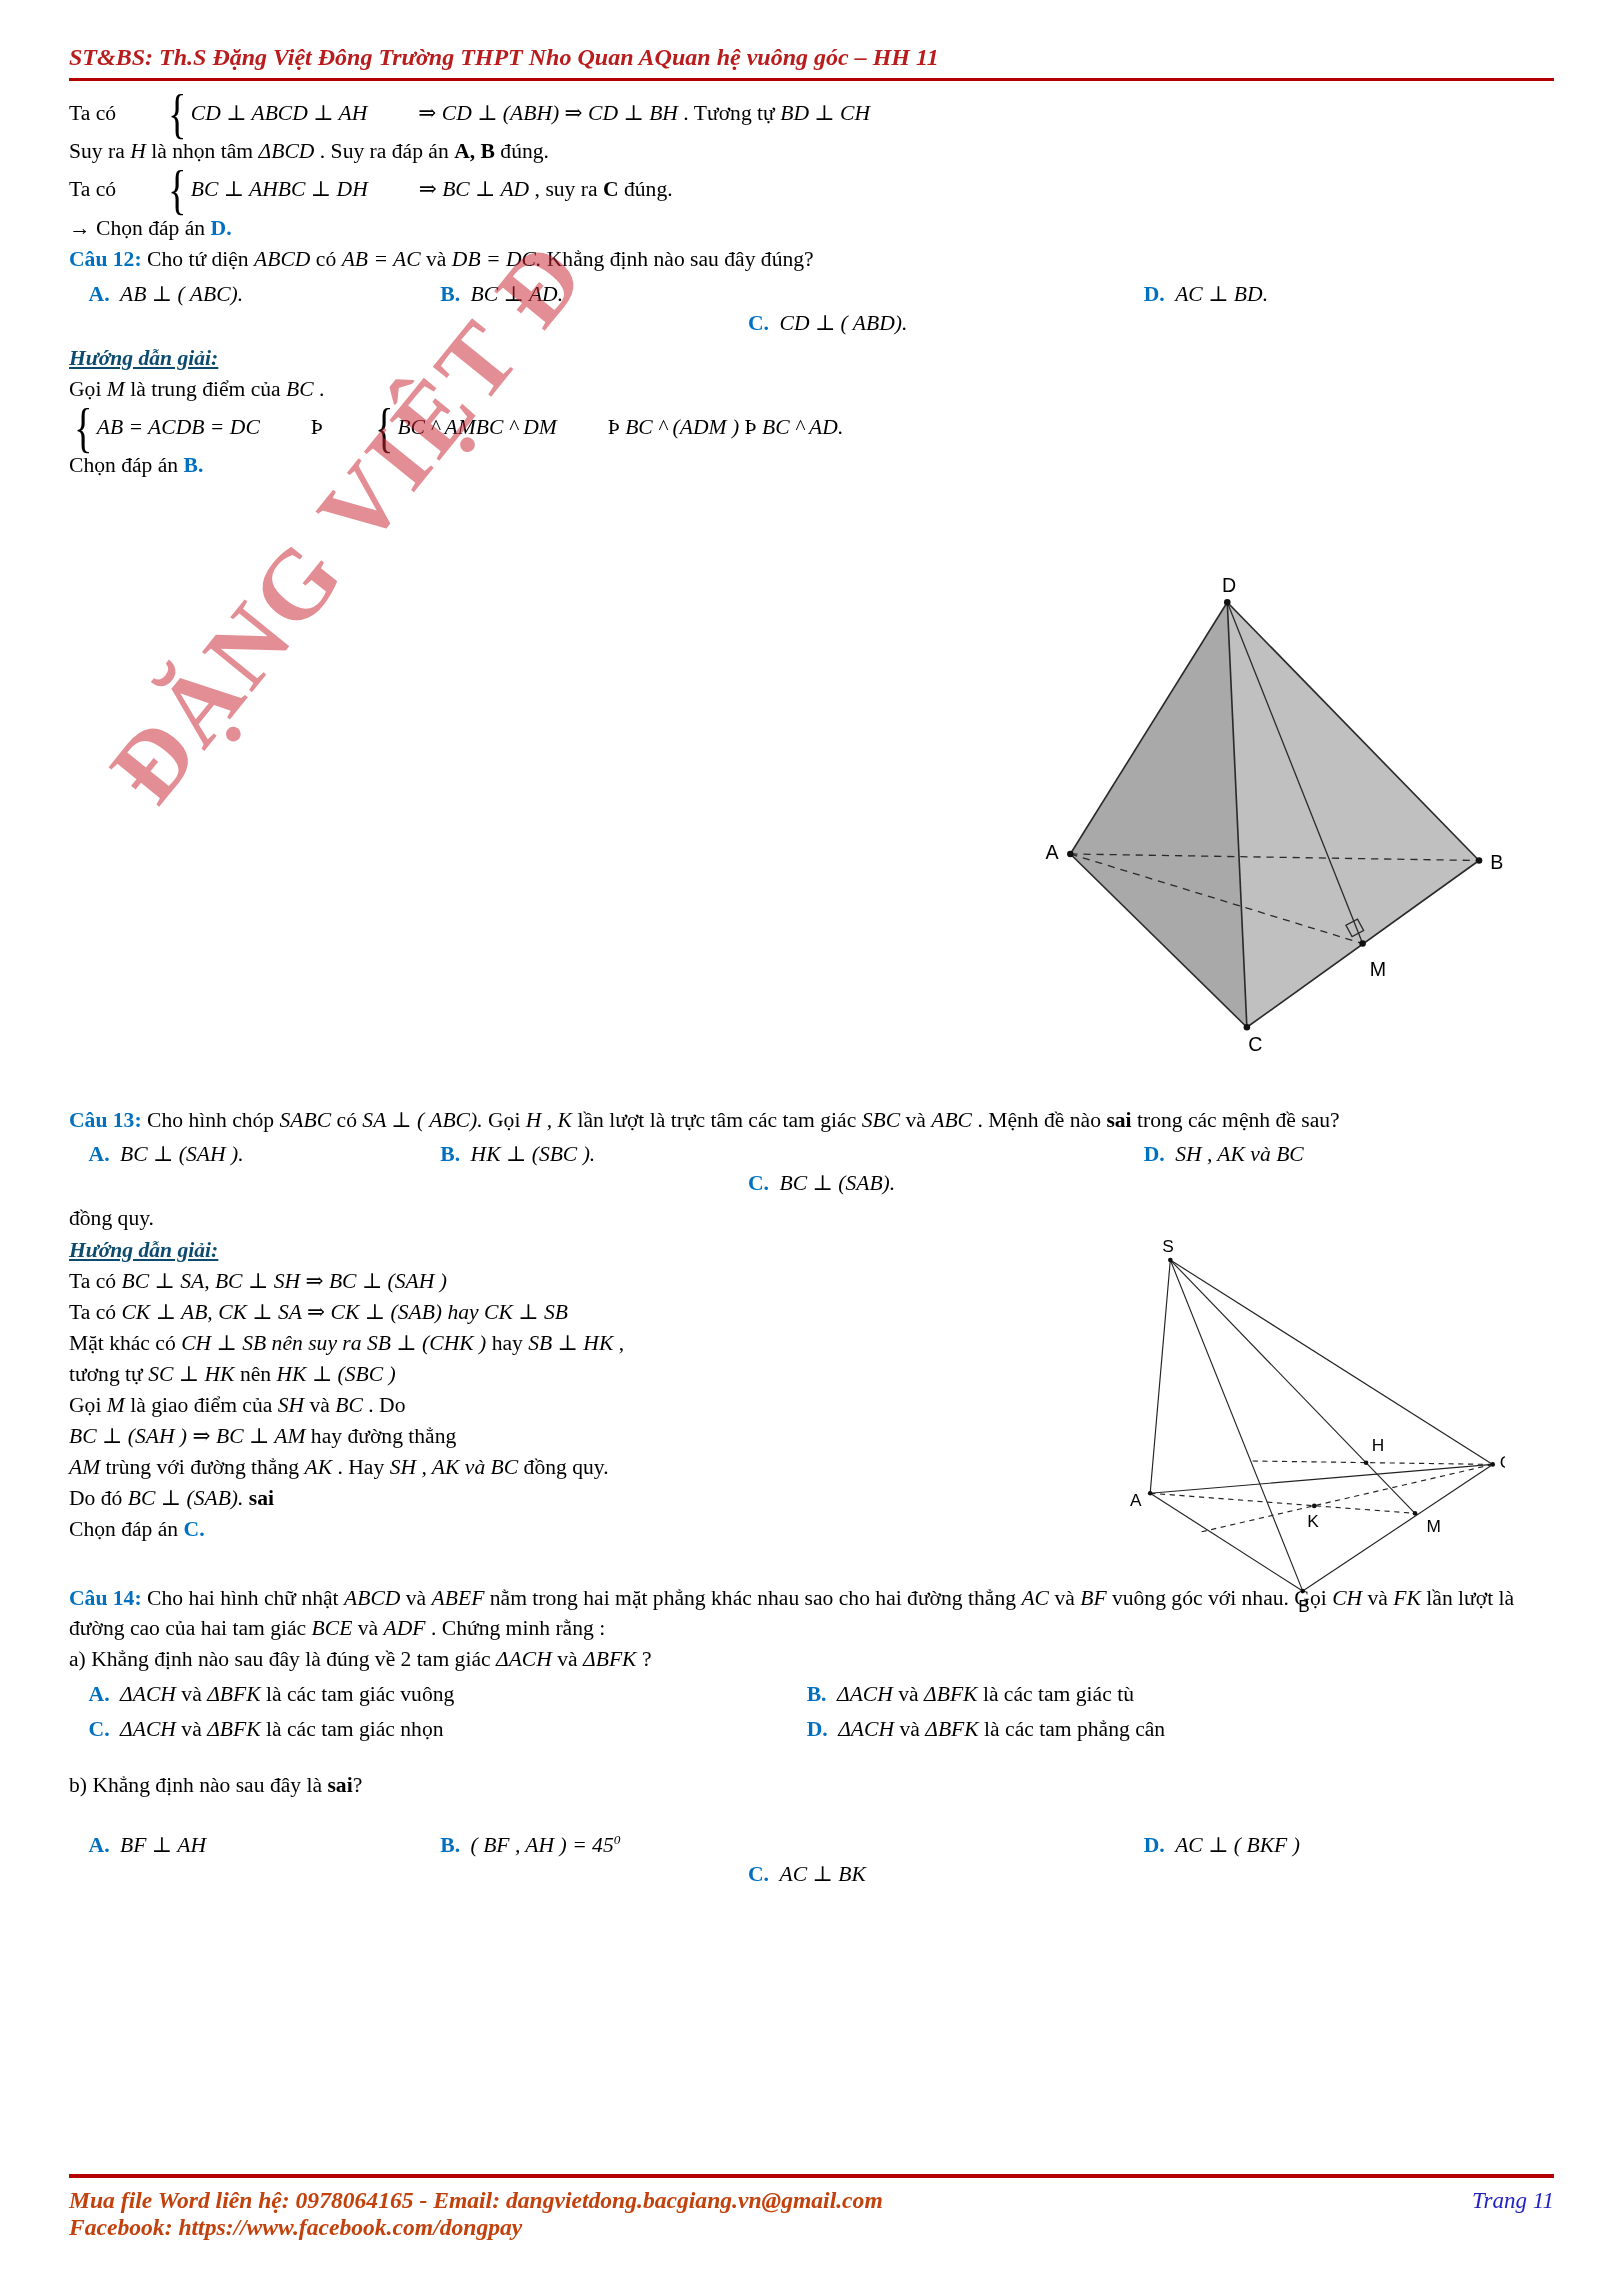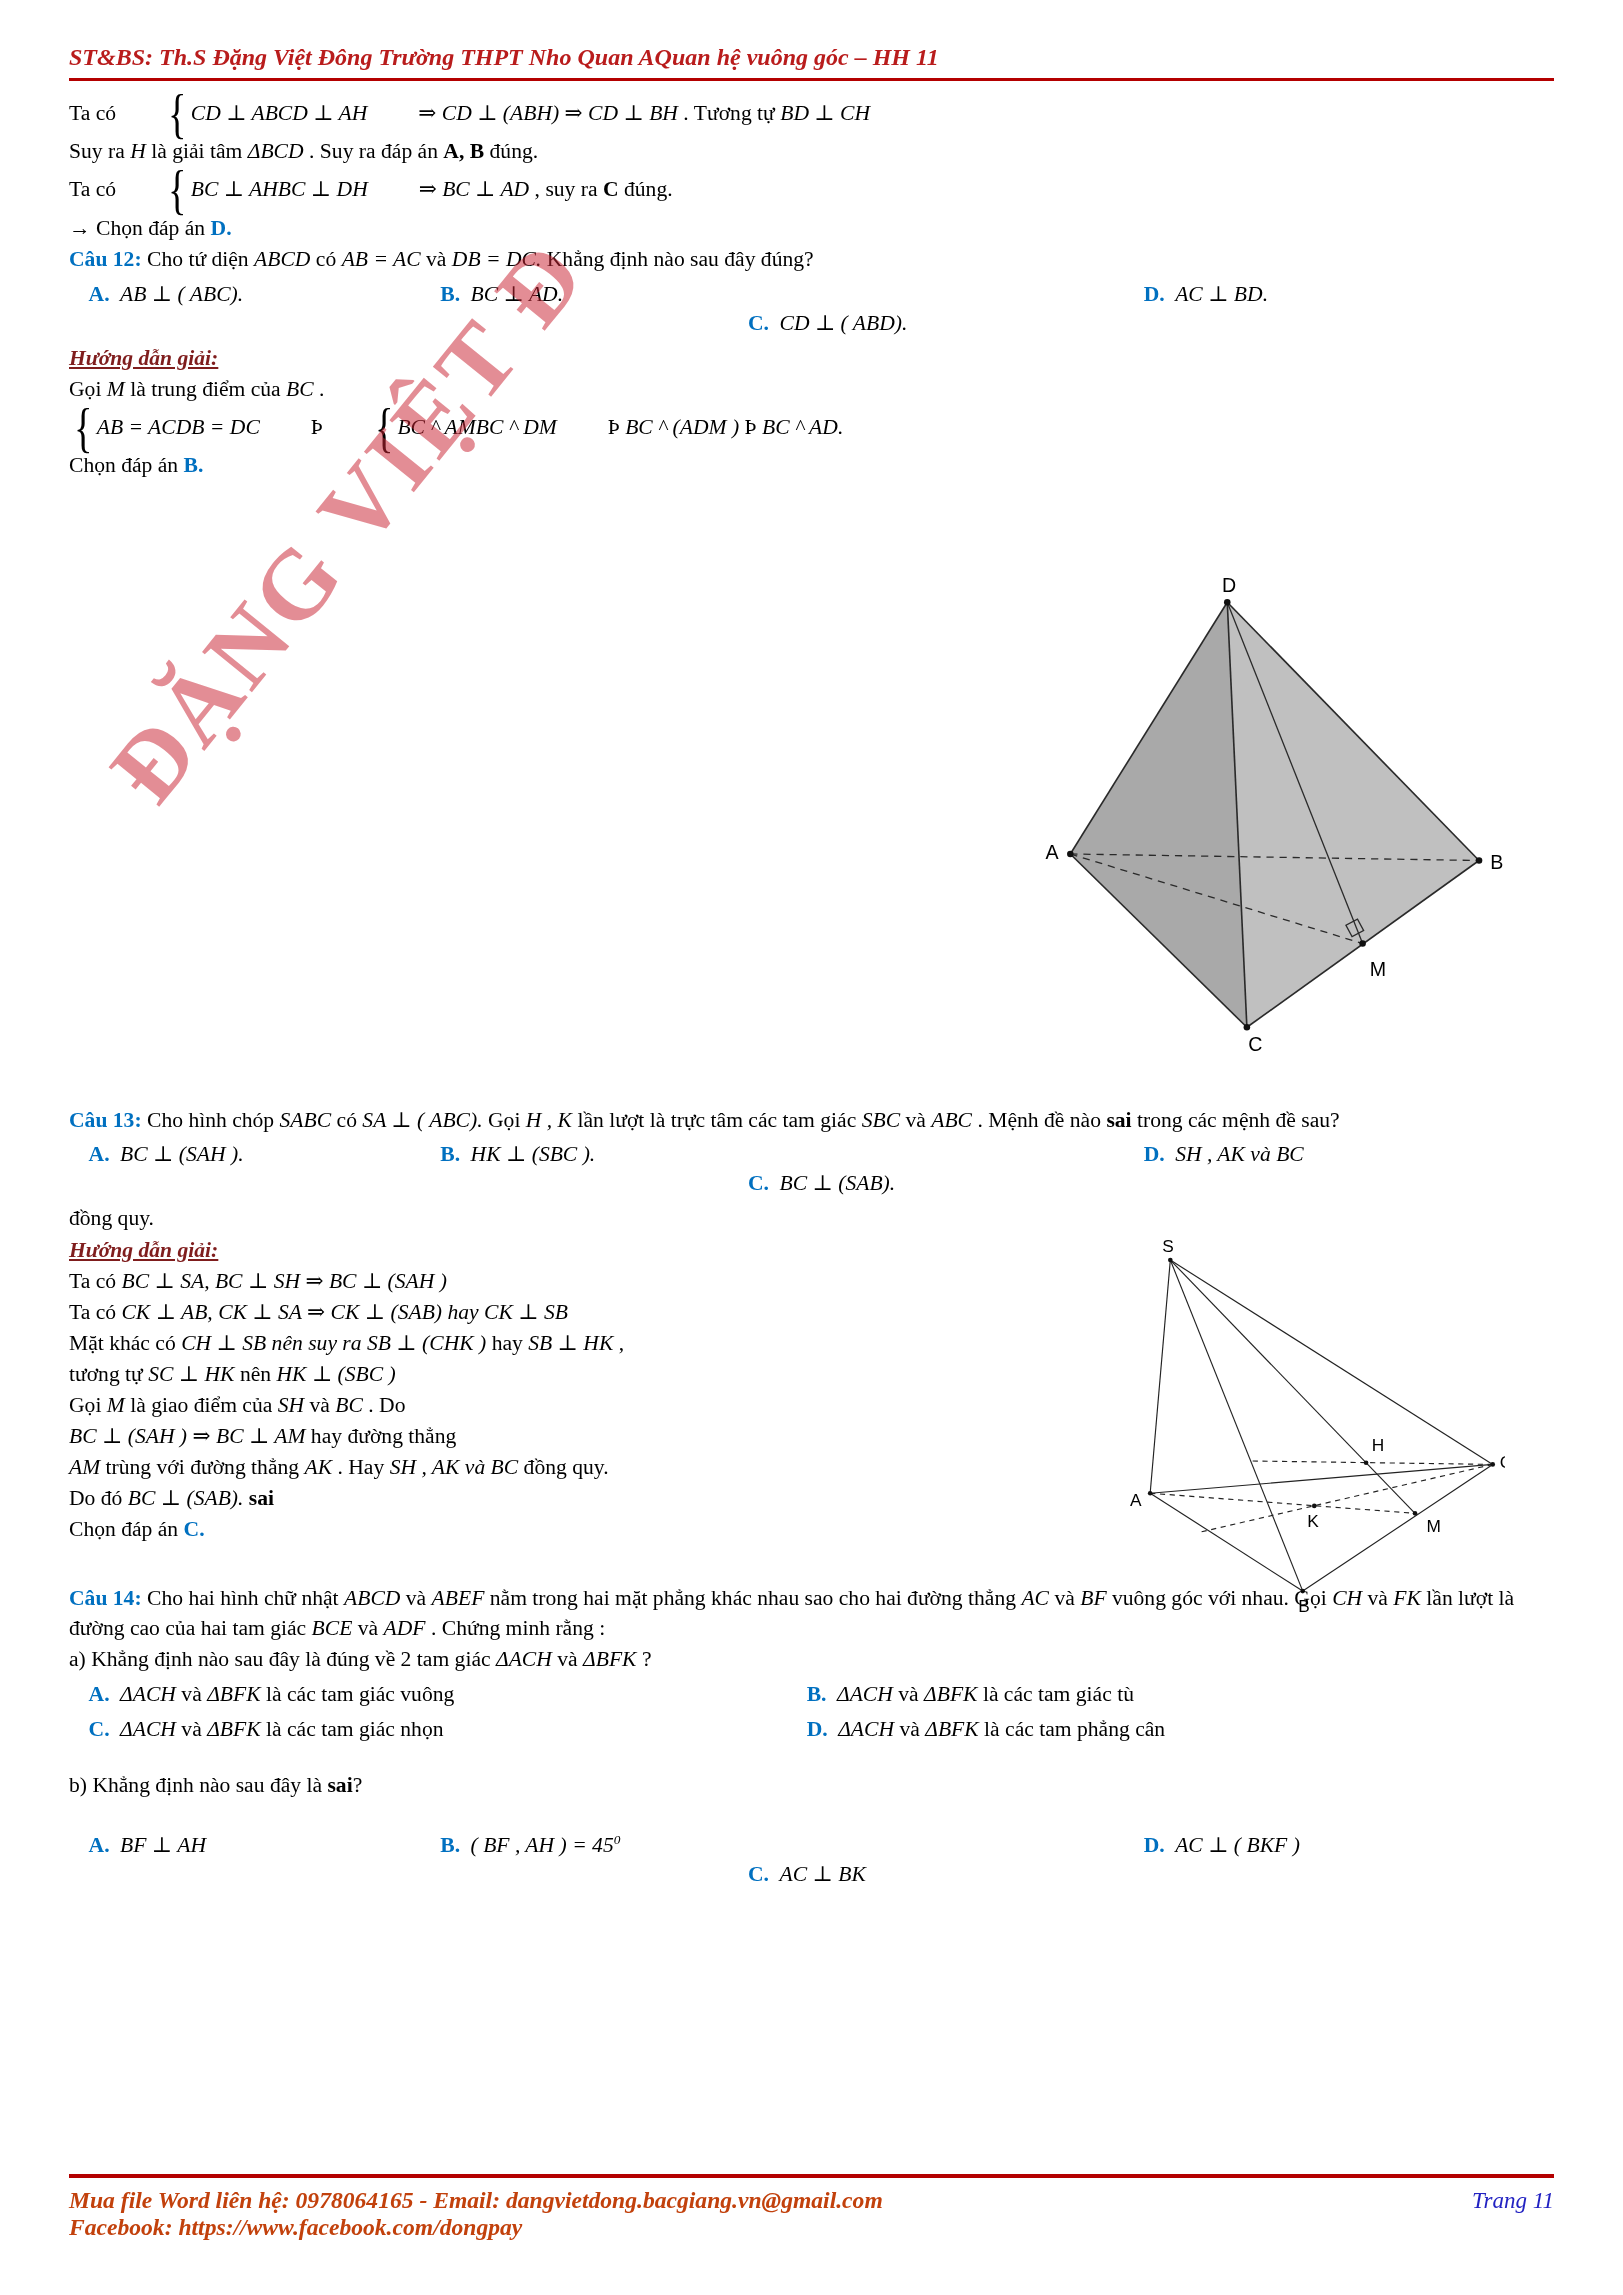--- a/index.html
+++ b/index.html
@@ -17,21 +17,21 @@
   .rule { height:3.9px; background:#B40000; margin:6.5px 69px 0 69px; }
   
   main { padding:9.2px 69px 0 69px; position:relative; z-index:1; }
   .line { margin:1.3px 0; line-height:1.38;gap:47px; }
   .narrow { max-width:1021px; }
   .flexline { display:flex; align-items:center; flex-wrap:wrap; }
   .s-n { }
   .s-i { font-style:italic; }
   .s-b { font-weight:bold; }
   .s-q { color:#0070C0; font-weight:bold; }
-  .s-hd { color:#7f1d1d; font-weight:bold; font-style:italic; text-decoration:underline; }
+  .s-hd { color:#0c4a6e; font-weight:bold; font-style:italic; text-decoration:underline; }
   .s-sup { vertical-align:super; font-size:0.62em; font-style:italic; }
   .cases { display:inline-flex; align-items:center; margin:0 3.9px 0 1.3px; }
   .cases .brace {
     font-size:55px; line-height:0.8; font-weight:400;
     transform:scaleX(0.7); display:inline-block;
   }
   .cases .rows { display:inline-flex; flex-direction:row; }
   .cases .rows .row { line-height:1.2; white-space:nowrap; }
   .optrow { display:flex; margin:5.2px 0; padding-left:19.6px; line-height:1.38; }
   .optrow .opt:nth-child(1){ width:24%; }
@@ -74,21 +74,21 @@
         <span><span class="s-n">Ta có </span></span>
         <span class="cases">
           <span class="brace">{</span>
           <span class="rows">
             <span class="row"><span class="s-i">CD ⊥ AB</span></span>
             <span class="row"><span class="s-i">CD ⊥ AH</span></span>
           </span>
         </span>
         <span><span class="s-n"> ⇒ </span><span class="s-i">CD ⊥ (ABH) ⇒ CD ⊥ BH</span><span class="s-n"> . Tương tự </span><span class="s-i">BD ⊥ CH</span></span>
       </div>
-      <div class="line "><span class="s-n">Suy ra </span><span class="s-i">H</span><span class="s-n"> là giải tâm </span><span class="s-i">ΔBCD</span><span class="s-n"> . Suy ra đáp án </span><span class="s-b">A, B</span><span class="s-n"> đúng.</span></div>
+      <div class="line "><span class="s-n">Suy ra </span><span class="s-i">H</span><span class="s-n"> là nhọn tâm </span><span class="s-i">ΔBCD</span><span class="s-n"> . Suy ra đáp án </span><span class="s-b">A, B</span><span class="s-n"> đúng.</span></div>
       <div class="line flexline ">
         <span><span class="s-n">Ta có </span></span>
         <span class="cases">
           <span class="brace">{</span>
           <span class="rows">
             <span class="row"><span class="s-i">BC ⊥ AH</span></span>
             <span class="row"><span class="s-i">BC ⊥ DH</span></span>
           </span>
         </span>
         <span><span class="s-n"> ⇒ </span><span class="s-i">BC ⊥ AD</span><span class="s-n"> , suy ra </span><span class="s-b">C</span><span class="s-n"> đúng.</span></span>

